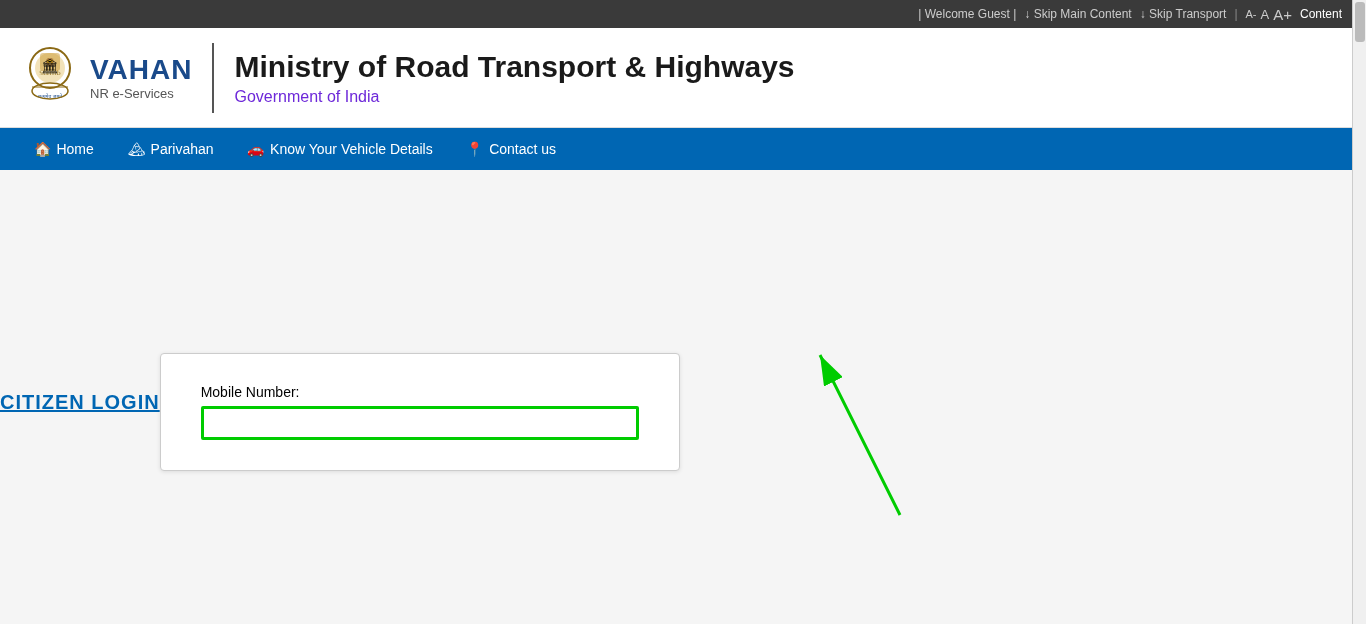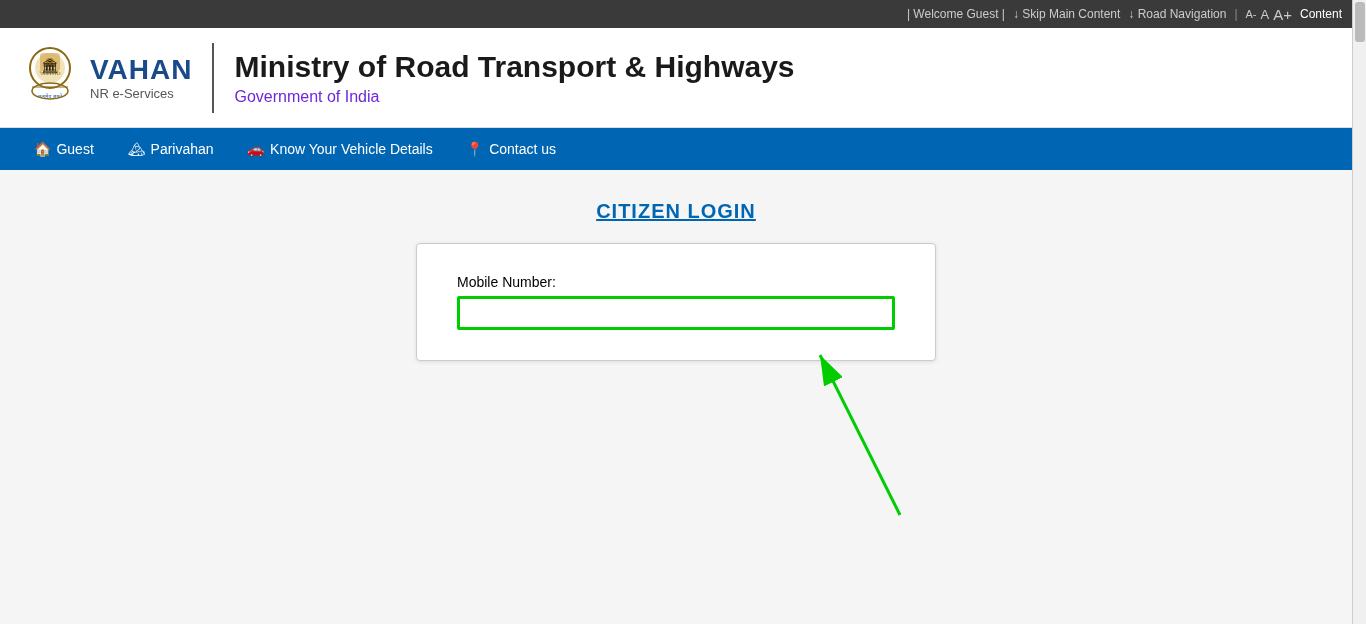--- a/index.html
+++ b/index.html
@@ -110,21 +110,21 @@
     }
     .nav-icon {
       font-size: 14px;
     }
 
     
     .main-content {
       background: #f5f5f5;
       flex: 1;
       display: flex;
-      flex-direction: column;
+      flex-direction: row;
       align-items: center;
       padding-top: 30px;
       min-height: 454px;
       position: relative;
     }
 
     .page-title {
       font-size: 20px;
       font-weight: bold;
       color: #0066b3;
@@ -219,21 +219,21 @@
   </style>
 </head>
 <body>
 
 <div class="page-wrapper">
   <div class="content-area">
 
     <div class="top-bar">
       <span>| Welcome Guest |</span>
       <span style="cursor:pointer;">↓ Skip Main Content</span>
-      <span style="cursor:pointer;">↓ Road Navigation</span>
+      <span style="cursor:pointer;">↓ Skip Transport</span>
       <span class="separator">|</span>
       <div class="font-controls">
         <span style="font-size:11px;cursor:pointer;">A-</span>
         <span style="font-size:13px;cursor:pointer;">A</span>
         <span style="font-size:15px;cursor:pointer;">A+</span>
       </div>
       <span style="cursor:pointer;color:#fff;">Content</span>
     </div>
 
     <div class="header">
@@ -259,21 +259,21 @@
       <div class="header-divider"></div>
       <div class="ministry-info">
         <span class="ministry-title">Ministry of Road Transport &amp; Highways</span>
         <span class="ministry-subtitle">Government of India</span>
       </div>
     </div>
 
     <div class="nav-bar">
       <a class="nav-item">
         <span class="nav-icon">🏠</span>
-        <span>Guest</span>
+        <span>Home</span>
       </a>
       <a class="nav-item">
         <span class="nav-icon">🏔</span>
         <span>Parivahan</span>
       </a>
       <a class="nav-item">
         <span class="nav-icon">🚗</span>
         <span>Know Your Vehicle Details</span>
       </a>
       <a class="nav-item">

